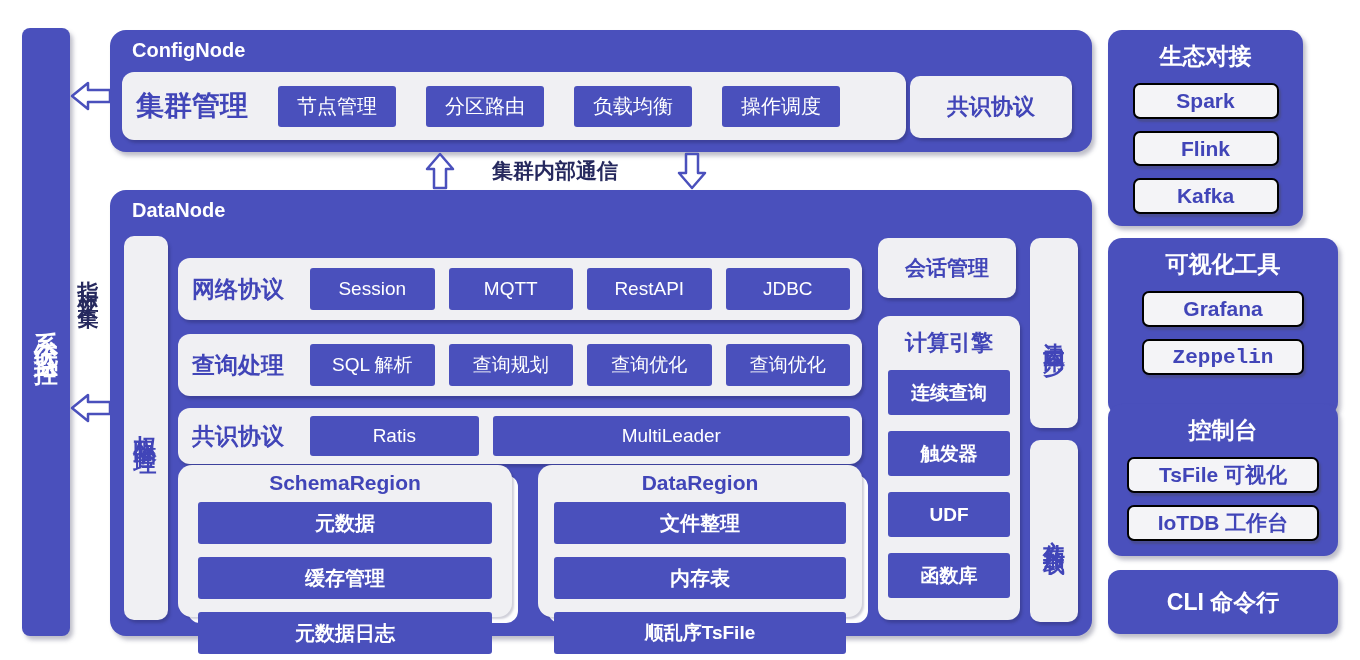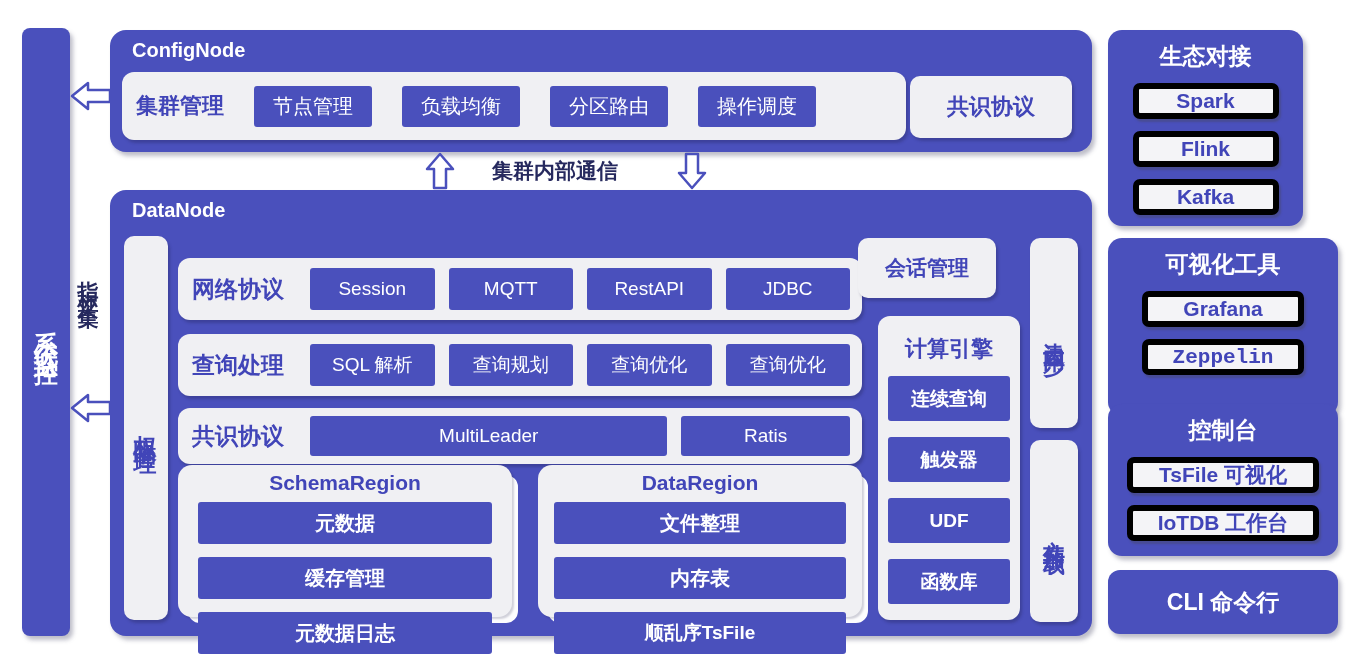--- a/index.html
+++ b/index.html
@@ -10,49 +10,49 @@
   .abs { position:absolute; }
   .box-blue { position:absolute; background:#4a50bc; border-radius:16px;
     box-shadow:3px 4px 4px rgba(110,110,135,.45); }
   .panel { position:absolute; background:#f0f0f3; border-radius:12px;
     box-shadow:2px 3px 3px rgba(30,30,70,.28); }
   .node-title { position:absolute; left:22px; top:9px; color:#ffffff; font-weight:bold; font-size:20px; }
   .blue-label { color:#4145b8; font-weight:bold; }
   .navy { color:#26295e; }
   .btn-blue { background:#4a50bc; color:#ffffff; display:flex; align-items:center;
     justify-content:center; border-radius:3px; white-space:nowrap; }
-  .lite-btn { background:#f4f4f7; border:6px solid #000000; border-radius:7px;
+  .lite-btn { background:#f4f4f7; border:2px solid #000000; border-radius:7px;
     color:#4145b8; font-weight:bold; display:flex; align-items:center; justify-content:center;
     box-shadow:2px 3px 2px rgba(70,70,90,.4); white-space:nowrap; }
   .v-text { writing-mode:vertical-rl; text-orientation:upright; }
   .center { display:flex; align-items:center; justify-content:center; }
 
   
   .cfg-panel { left:12px; top:42px; width:784px; height:68px; display:flex; align-items:center;
     padding:0 14px; gap:30px; }
-  .cfg-panel .row-label { font-size:22px; }
+  .cfg-panel .row-label { font-size:28px; }
   .cfg-btn { font-size:20px; padding:7px 19px; }
   .cfg-consensus { left:800px; top:46px; width:162px; height:62px; font-size:22px; }
 
   
   .dn-row { left:68px; width:684px; display:flex; align-items:center; padding:0 12px 0 14px; gap:14px;margin-top:20px; }
   .dn-row .row-label { flex:none; width:104px; font-size:23px; }
   .dn-row .row-btn { flex:1; height:42px; font-size:19px;text-align:right; }
   .wide { flex:2.12 !important; }
 
   
   .card-shadow { position:absolute; background:#fdfdfe; border:2px solid #4a50bc; border-radius:14px; }
   .region-card { position:absolute; background:#f0f0f3; border-radius:14px;
     box-shadow:2px 2px 2px rgba(30,30,70,.2); padding:6px 20px 0 20px; }
   .region-title { text-align:center; font-size:21px; margin-bottom:7px; }
   .region-grid { display:grid; grid-template-columns:1fr; column-gap:14px; row-gap:13px; }
   .region-btn { height:42px; font-size:20px; font-weight:bold; }
 
   
-  .engine-box { display:flex; flex-direction:column; align-items:center; padding-top:18px; }
+  .engine-box { display:flex; flex-direction:column; align-items:center; padding-top:12px; }
   .engine-title { font-size:22px; margin-bottom:12px; }
   .engine-btn { width:122px; height:45px; font-size:19px; font-weight:bold; margin-bottom:16px; }
   .v-bar { display:flex; align-items:center; justify-content:center; }
   .v-bar span { font-size:22px; letter-spacing:5px; }
 
   
   .side-box { display:flex; flex-direction:column; align-items:center; padding-top:11px; }
   .side-title { color:#ffffff; font-weight:bold; font-size:23px; margin-bottom:11px; }
   .side-item { height:36px; font-size:21px; margin-bottom:12px; }
   .comm-text { position:absolute; left:492px; top:157px; font-size:21px; font-weight:bold; }
@@ -73,22 +73,22 @@
   </svg>
   <svg class="arrow" style="left:70px; top:392px;" width="42" height="32" viewBox="0 0 42 32">
     <polygon points="2,16 18,3 18,10 40,10 40,22 18,22 18,29" fill="#ffffff" stroke="#4a50bc" stroke-width="2.5" stroke-linejoin="round"></polygon>
   </svg>
 
   <div class="box-blue" style="left:110px; top:30px; width:982px; height:122px;">
     <div class="node-title">ConfigNode</div>
     <div class="panel cfg-panel">
       <span class="blue-label row-label">集群管理</span>
       <div class="btn-blue cfg-btn">节点管理</div>
+      <div class="btn-blue cfg-btn">分区路由</div>
       <div class="btn-blue cfg-btn">负载均衡</div>
-      <div class="btn-blue cfg-btn">分区路由</div>
       <div class="btn-blue cfg-btn">操作调度</div>
     </div>
     <div class="panel cfg-consensus center blue-label" style="border-radius:10px;">共识协议</div>
   </div>
 
   <svg class="arrow" style="left:424px; top:152px;" width="32" height="38" viewBox="0 0 32 38">
     <polygon points="16,2 29,17 22,17 22,36 10,36 10,17 3,17" fill="#ffffff" stroke="#4a50bc" stroke-width="2.5" stroke-linejoin="round"></polygon>
   </svg>
   <div class="comm-text navy">集群内部通信</div>
   <svg class="arrow" style="left:676px; top:152px;" width="32" height="38" viewBox="0 0 32 38">
@@ -113,22 +113,22 @@
     <div class="panel dn-row" style="top:124px; height:62px;">
       <span class="blue-label row-label">查询处理</span>
       <div class="btn-blue row-btn">SQL 解析</div>
       <div class="btn-blue row-btn">查询规划</div>
       <div class="btn-blue row-btn">查询优化</div>
       <div class="btn-blue row-btn">查询优化</div>
     </div>
 
     <div class="panel dn-row" style="top:198px; height:56px;">
       <span class="blue-label row-label">共识协议</span>
+      <div class="btn-blue row-btn" style="height:40px;">Ratis</div>
       <div class="btn-blue row-btn wide" style="height:40px;">MultiLeader</div>
-      <div class="btn-blue row-btn" style="height:40px;">Ratis</div>
     </div>
 
     <div class="card-shadow" style="left:76px; top:283px; width:334px; height:152px;"></div>
     <div class="region-card" style="left:68px; top:275px; width:334px; height:152px;">
       <div class="region-title blue-label">SchemaRegion</div>
       <div class="region-grid">
         <div class="btn-blue region-btn">元数据</div>
         <div class="btn-blue region-btn">缓存管理</div>
         <div class="btn-blue region-btn">元数据日志</div>
         <div class="btn-blue region-btn">模板管理</div>
@@ -139,21 +139,21 @@
     <div class="region-card" style="left:428px; top:275px; width:324px; height:152px; padding:6px 16px 11px 16px;">
       <div class="region-title blue-label">DataRegion</div>
       <div class="region-grid">
         <div class="btn-blue region-btn">文件整理</div>
         <div class="btn-blue region-btn">内存表</div>
         <div class="btn-blue region-btn" style="font-size:19px;">顺乱序TsFile</div>
         <div class="btn-blue region-btn">写前日志</div>
       </div>
     </div>
 
-    <div class="panel center blue-label" style="left:748px; top:48px; width:138px; height:60px; border-radius:10px; font-size:21px;">会话管理</div>
+    <div class="panel center blue-label" style="left:768px; top:48px; width:138px; height:60px; border-radius:10px; font-size:21px;">会话管理</div>
 
     <div class="panel engine-box" style="left:768px; top:126px; width:142px; height:304px;">
       <div class="blue-label engine-title">计算引擎</div>
       <div class="btn-blue engine-btn">连续查询</div>
       <div class="btn-blue engine-btn">触发器</div>
       <div class="btn-blue engine-btn">UDF</div>
       <div class="btn-blue engine-btn">函数库</div>
     </div>
 
     <div class="panel v-bar" style="left:920px; top:48px; width:48px; height:190px; border-radius:10px;">

